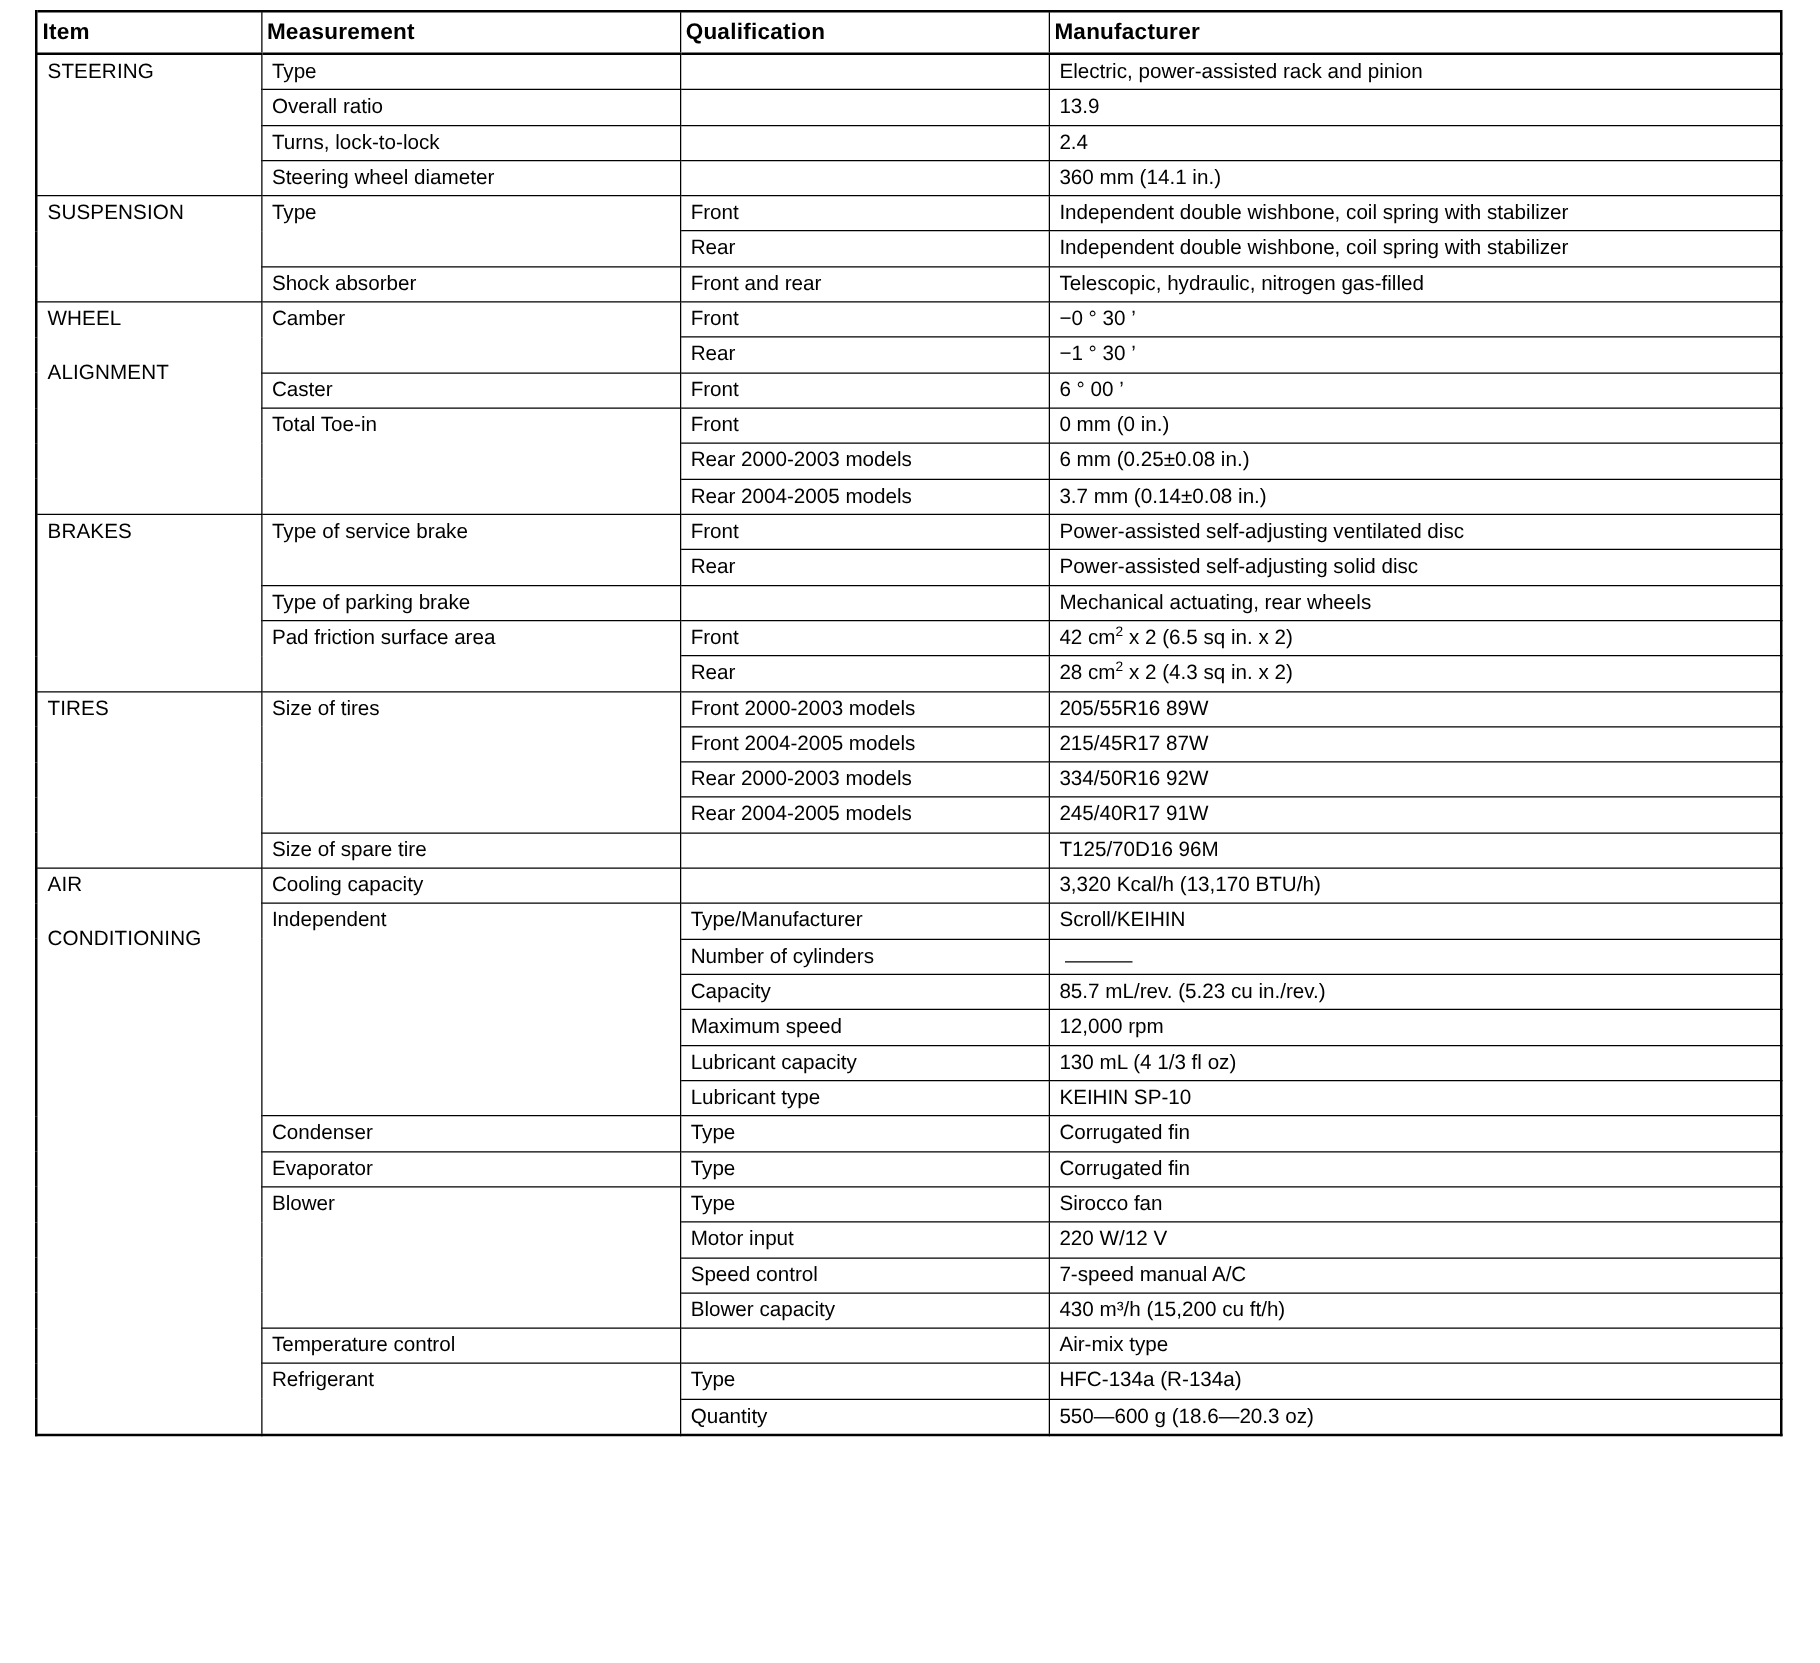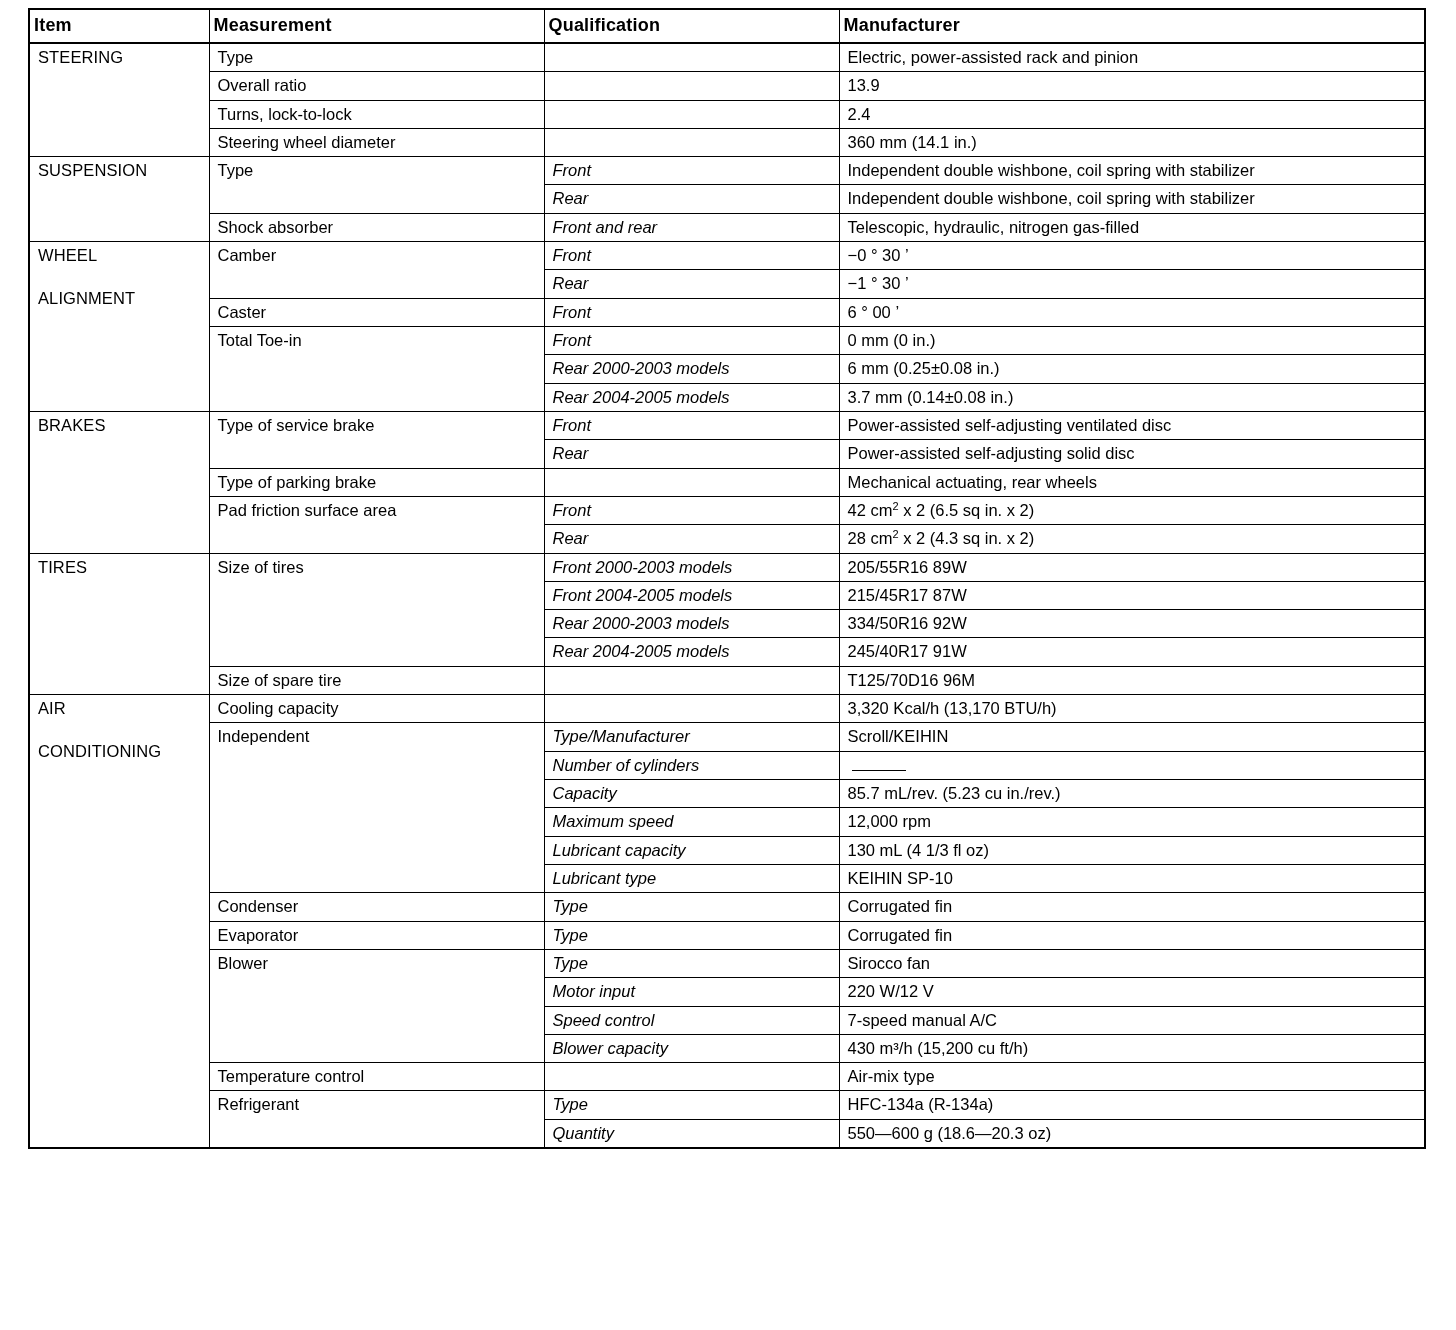--- a/index.html
+++ b/index.html
@@ -52,21 +52,21 @@
   table.spec thead tr th:first-child { border-left: 2px solid #000; }
   table.spec thead tr th:last-child { border-right: 2px solid #000; }
 
   td.item {
     font-size: 16.5px;
     padding-left: 8px;
     letter-spacing: 0.1px;
   }
   td.item .l2 { display:block; margin-top: 26px; }
   td.meas { padding-left: 12px; }
-  td.qual { padding-left: 12px; font-style: italic; }
+  td.qual { padding-left: 12px; }
   td.spec { padding-left: 12px; margin-left: 44px; }
   .sup { font-size: 11px; vertical-align: super; line-height: 0; }
   .blankline {
     display: inline-block;
     width: 54px;
     border-bottom: 1.6px solid #000;
     height: 9px;
     margin-left: 4px;
   }
   

